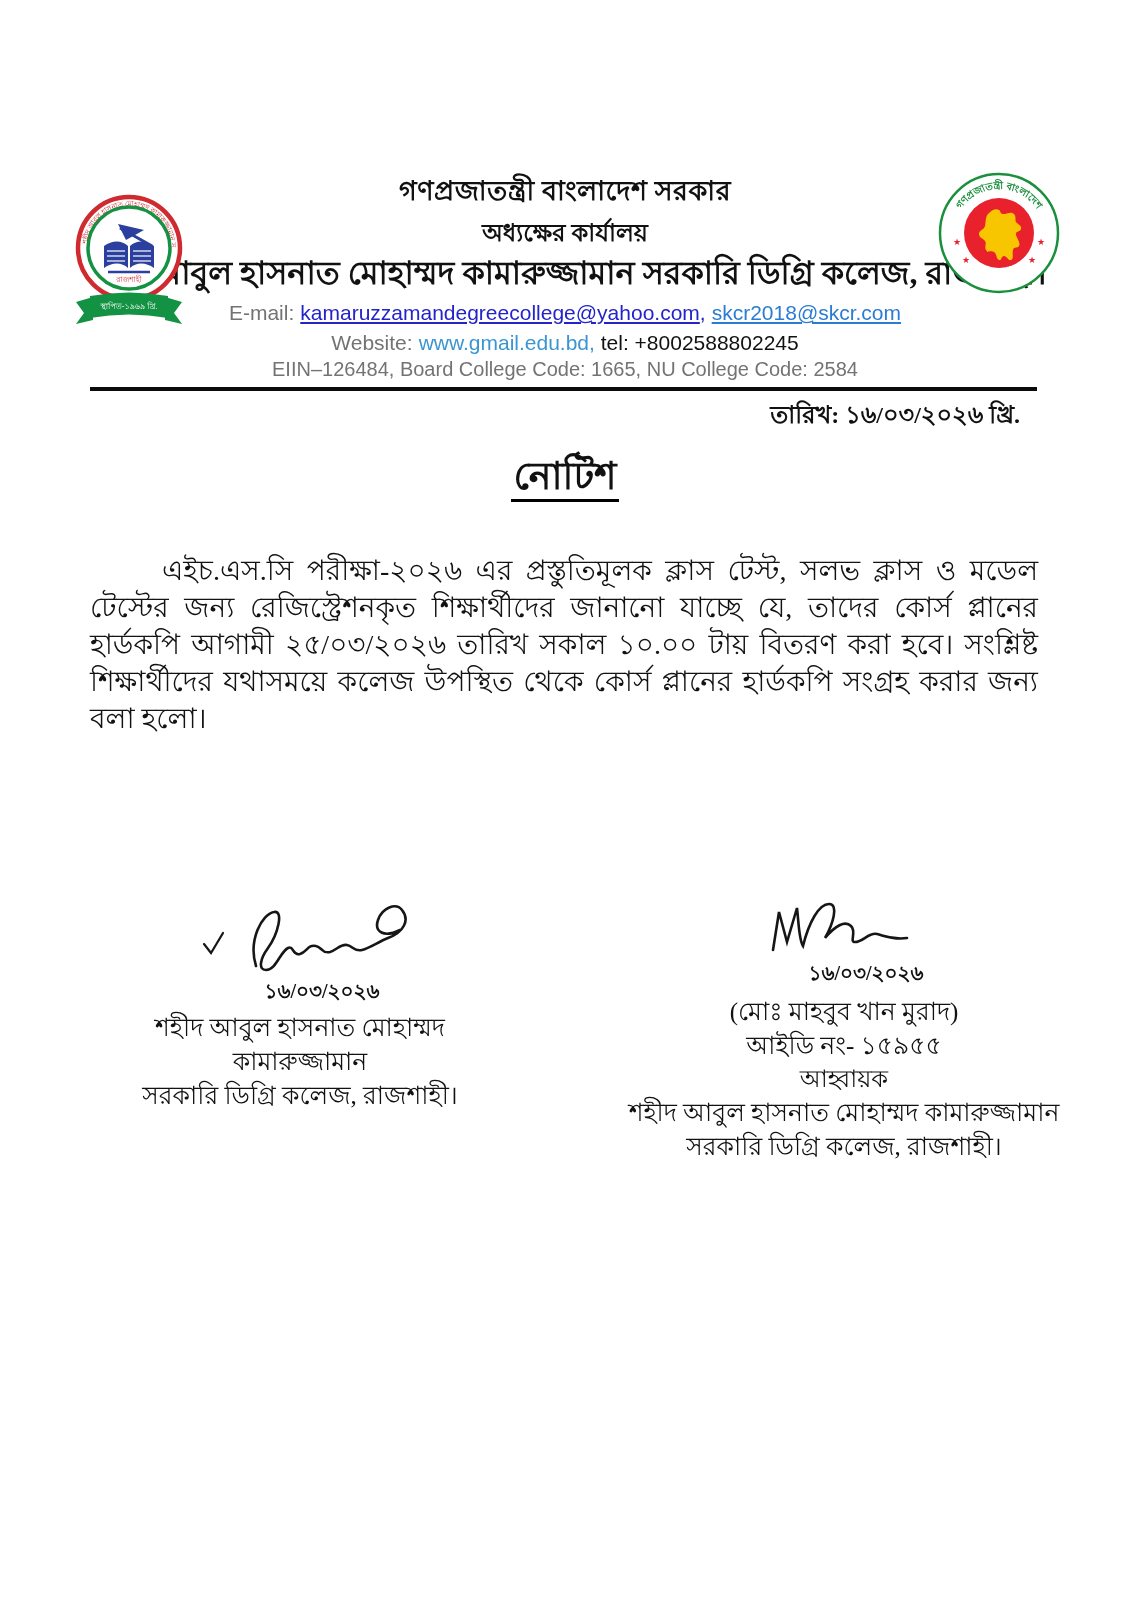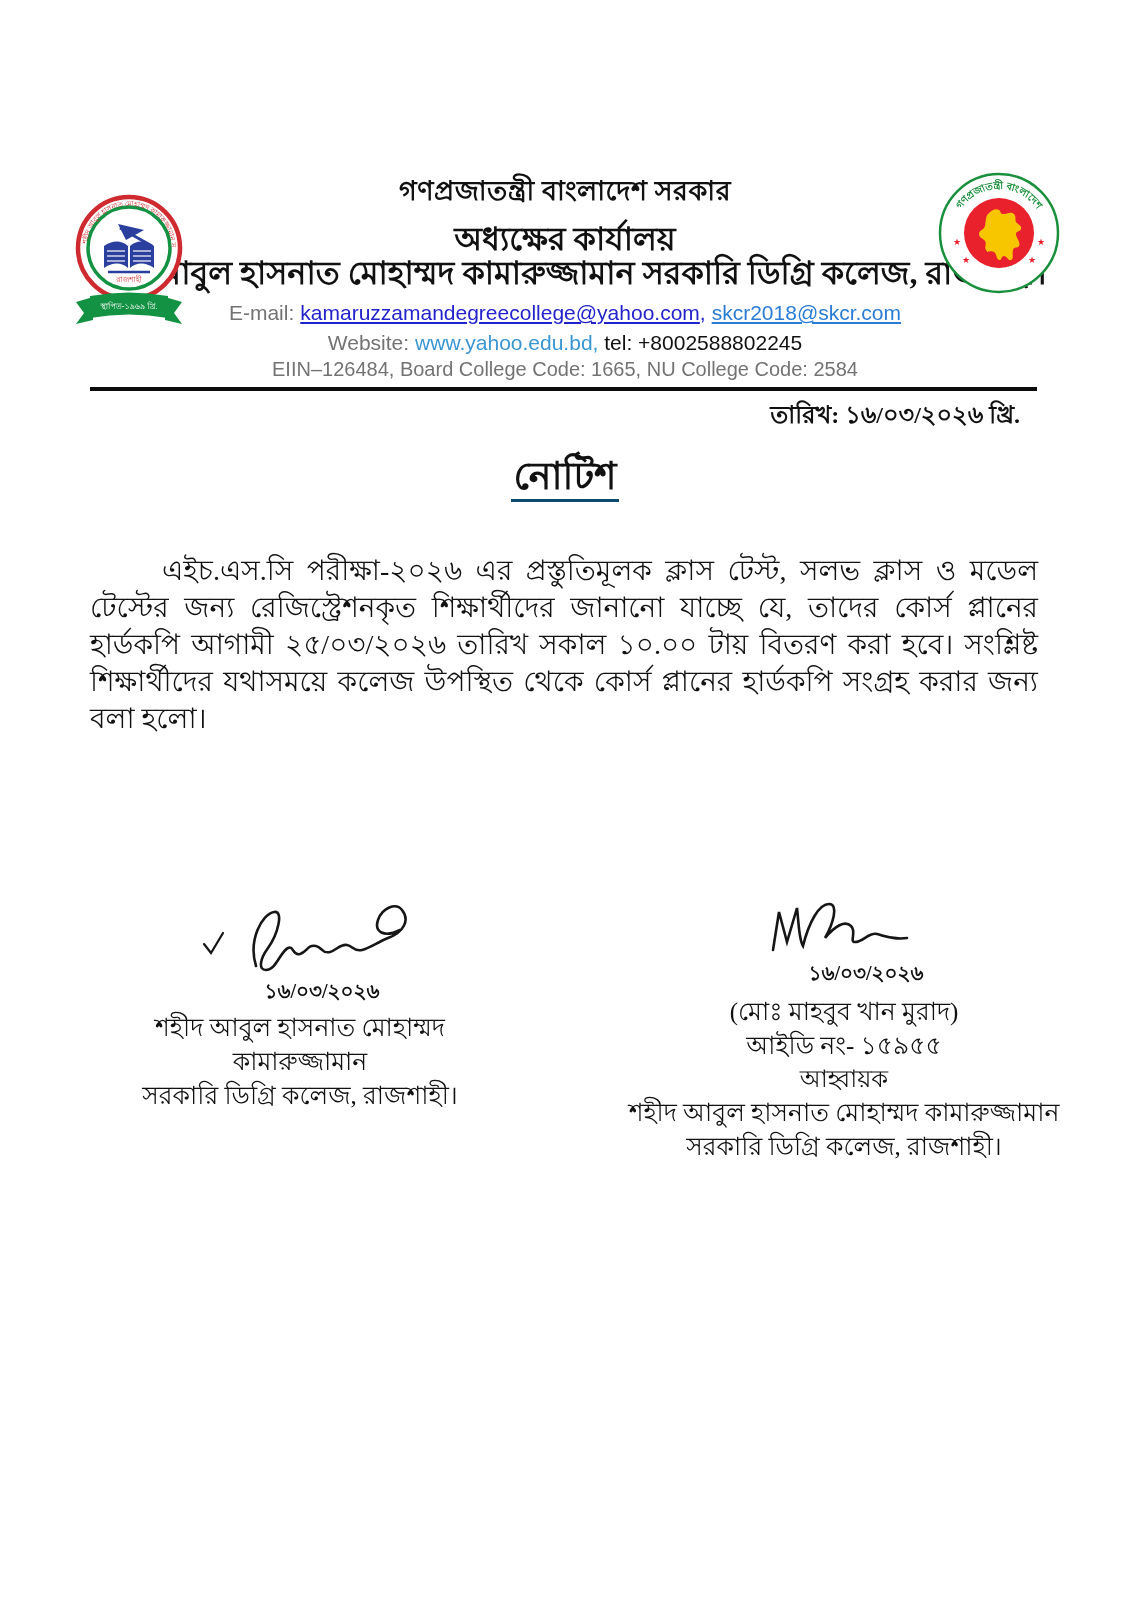--- a/index.html
+++ b/index.html
@@ -10,41 +10,41 @@
     font-family:"Liberation Serif", serif;
     color:#111;
     overflow:hidden;
     text-decoration:underline;
   }
   .abs{position:absolute;}
   .center{left:0;right:0;text-align:center;}
 
   
   .h-govt   {top:170px;font-size:27px;font-weight:700;letter-spacing:.5px;}
-  .h-office {top:214px;font-size:32px;font-weight:600;}
+  .h-office {top:214px;font-size:24px;font-weight:600;}
   .h-college{top:248px;font-size:32px;font-weight:800;}
   .h-email  {top:301px;font-size:21px;font-family:"Liberation Sans",sans-serif;}
   .h-web    {top:331px;font-size:21px;font-family:"Liberation Sans",sans-serif;}
   .h-eiin   {top:358px;font-size:20px;font-family:"Liberation Sans",sans-serif;color:#737373;}
   .lnk-em1{color:#2323cc;text-decoration:underline;}
   .lnk-sep{color:#2323cc;margin-right:6px;}
   .lnk-em2{color:#2b7cd3;text-decoration:underline;}
   .lnk-web{color:#3a96d2;text-decoration:none;}
   .h-email a, .h-web a{cursor:pointer;text-align:center;}
   .lbl{color:#737373;margin-right:6px;}
 
   .logo-left {top:188px;left:74px;width:110px;height:136px;}
   .logo-right{top:171px;left:937px;width:124px;height:124px;}
 
   .rule{top:387px;left:90px;width:947px;height:4px;background:#0b0b0b;}
 
   .date-line{top:396px;right:110px;font-size:24px;font-weight:600;}
 
   .notice-title{top:446px;font-size:38px;font-weight:800;}
-  .notice-title span{border-bottom:3px solid #0c4a6e;padding:0 2px 2px 2px;margin-top:26px;}
+  .notice-title span{border-bottom:3px solid #000000;padding:0 2px 2px 2px;margin-top:26px;}
 
   .body-par{
     top:524px;left:90px;width:948px;
     font-size:28px;line-height:37px;
     text-align:justify;text-indent:72px;
     color:#121212;
   }
 
   
   .sign-left {top:892px;left:85px;width:430px;text-align:center;}
@@ -65,21 +65,21 @@
 
   <div class="abs center h-govt">গণপ্রজাতন্ত্রী বাংলাদেশ সরকার</div>
   <div class="abs center h-office">অধ্যক্ষের কার্যালয়</div>
   <div class="abs center h-college">শহীদ আবুল হাসনাত মোহাম্মদ কামারুজ্জামান সরকারি ডিগ্রি কলেজ, রাজশাহী।</div>
 
   <div class="abs center h-email">
     <span class="lbl">E-mail:</span><a class="lnk-em1">kamaruzzamandegreecollege@yahoo.com</a><span class="lnk-sep">,</span><a class="lnk-em2">skcr2018@skcr.com</a>
   </div>
 
   <div class="abs center h-web">
-    <span class="lbl">Website:</span><a class="lnk-web">www.yahoo.edu.bd,</a>
+    <span class="lbl">Website:</span><a class="lnk-web">www.gmail.edu.bd,</a>
     <span>tel: +8002588802245</span>
   </div>
 
   <div class="abs center h-eiin">EIIN–126484, Board College Code: 1665, NU College Code: 2584</div>
 
   <div class="abs logo-left">
     <svg width="110" height="136" viewBox="0 0 110 136">
       <circle cx="55" cy="60" r="51" fill="#ffffff" stroke="#cf2a2f" stroke-width="4.5"></circle>
       <circle cx="55" cy="60" r="41" fill="#ffffff" stroke="#149243" stroke-width="3.5"></circle>
       <path id="clr" d="M13,60 A42,42 0 1 1 97,60" fill="none"></path>

